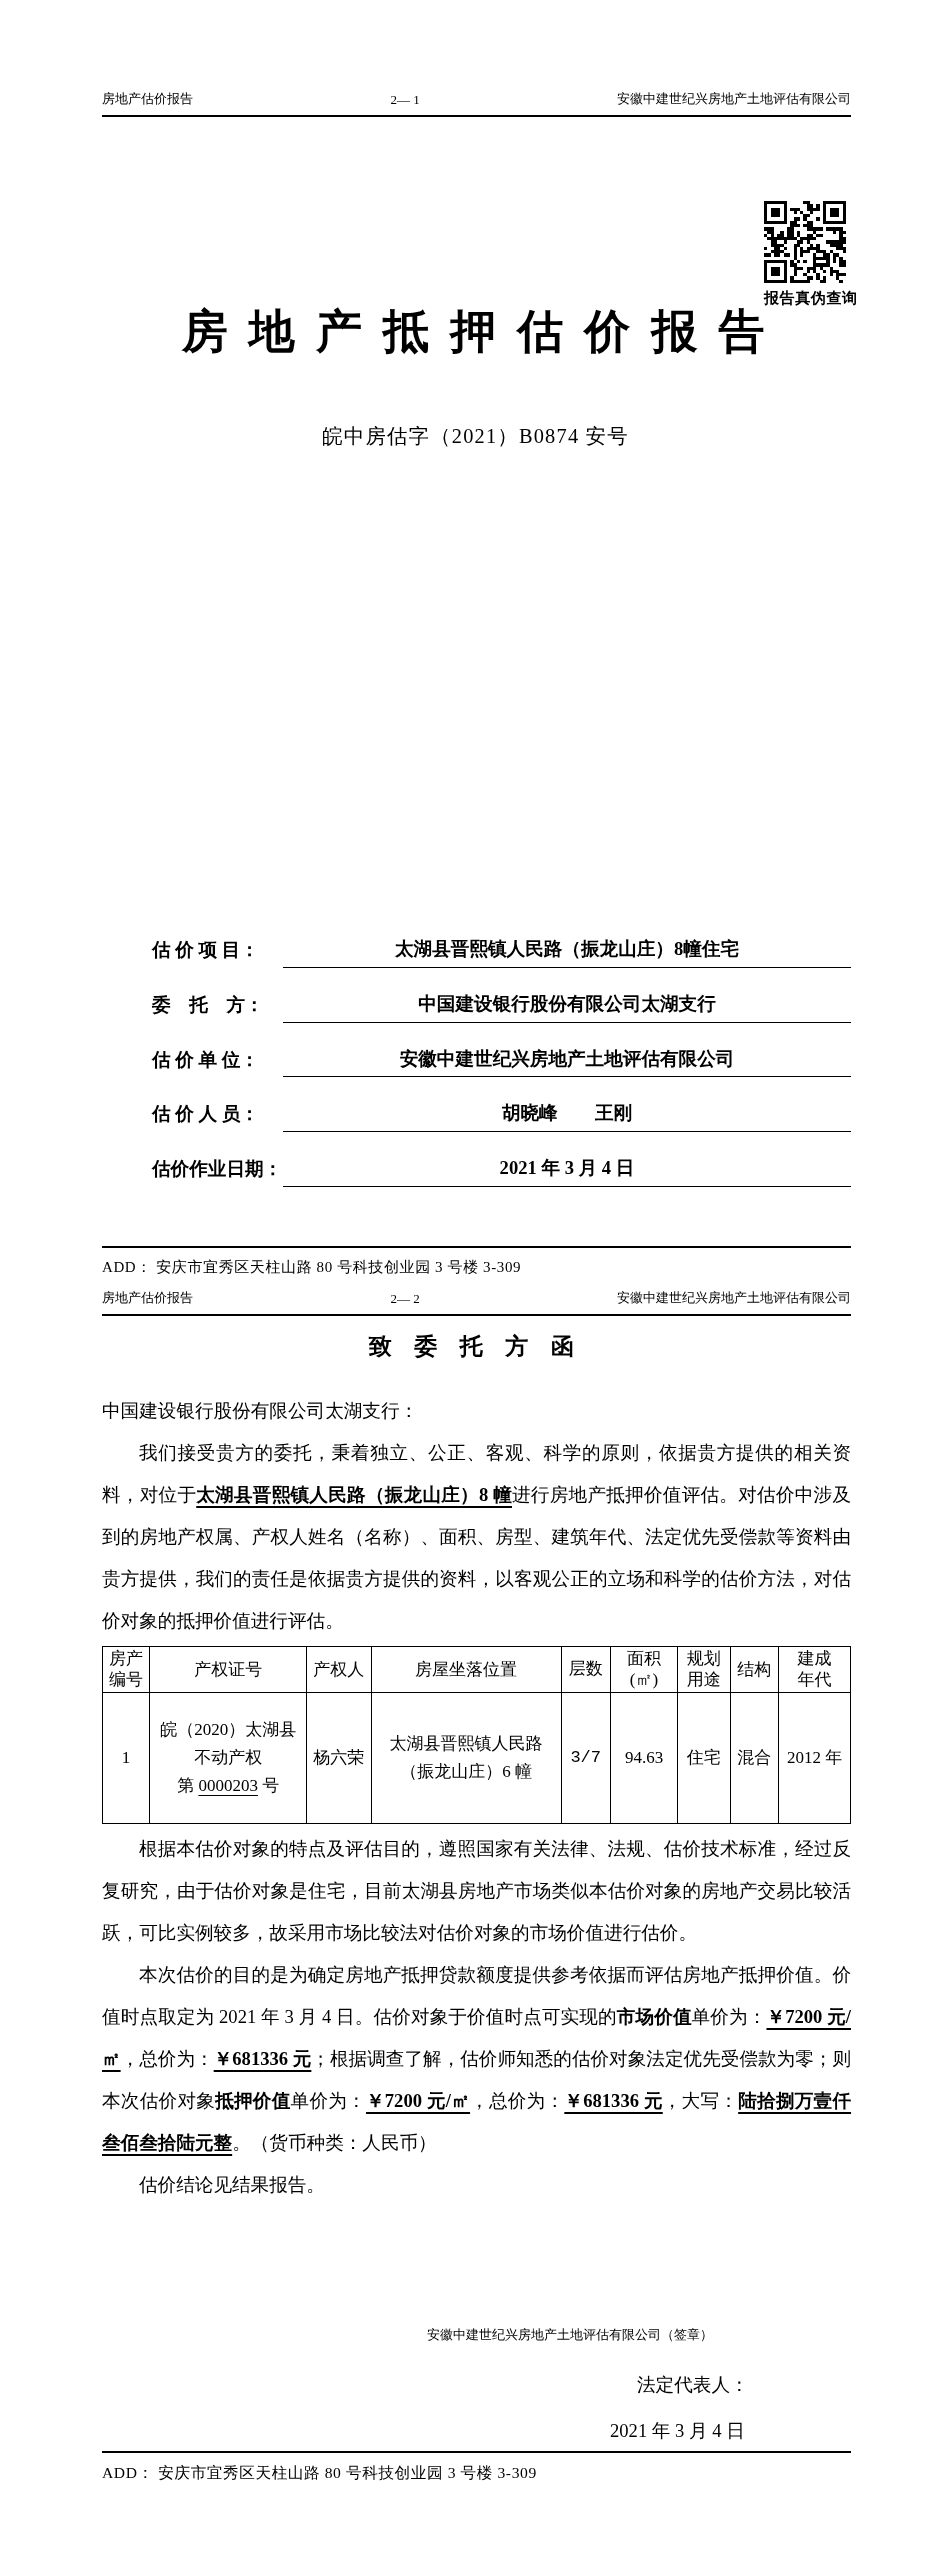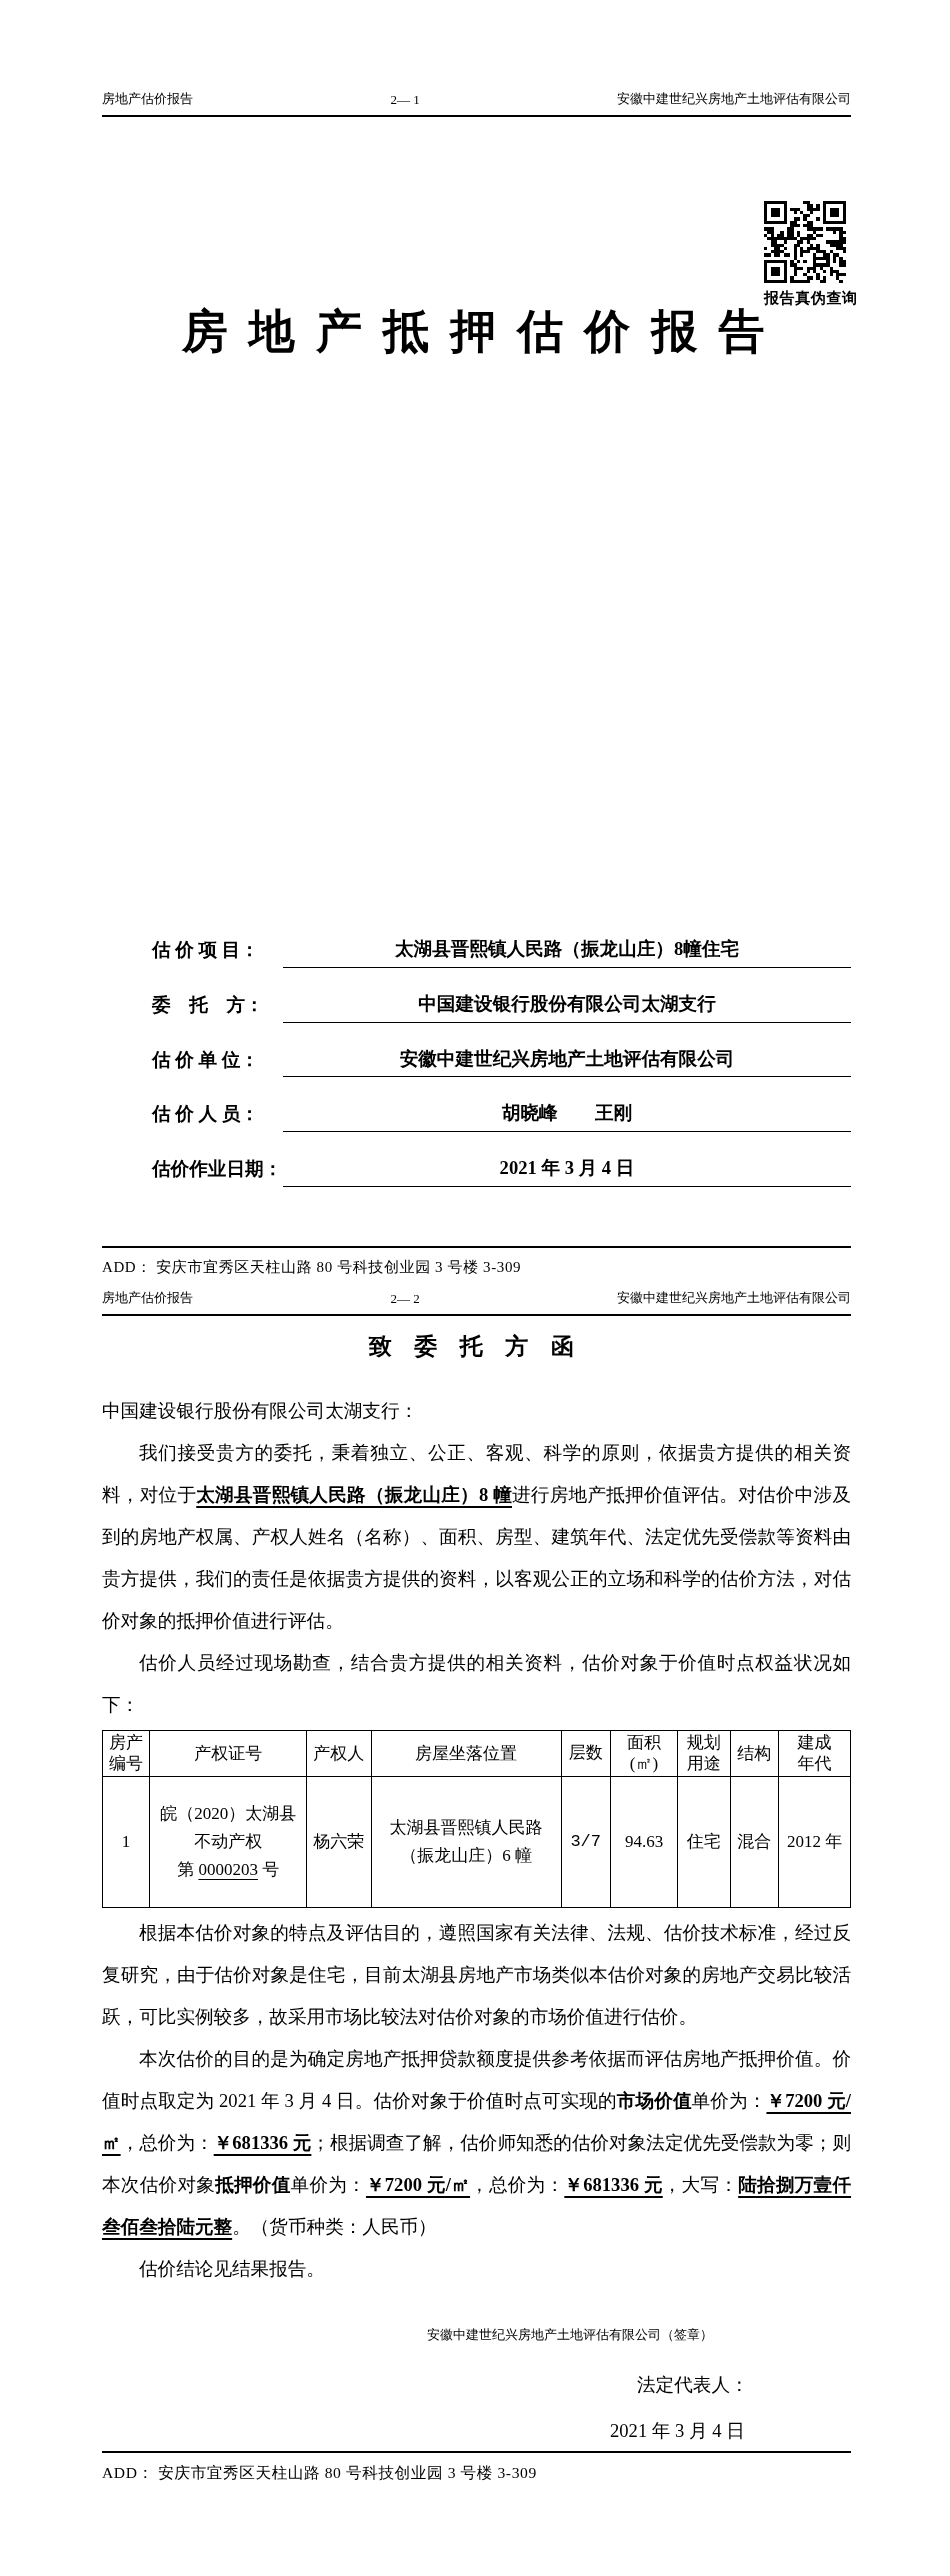--- a/index.html
+++ b/index.html
@@ -296,20 +296,21 @@
           <rect x="13" y="24" width="1" height="1" fill="#000"></rect>
           <rect x="17" y="24" width="1" height="1" fill="#000"></rect>
           <rect x="18" y="24" width="1" height="1" fill="#000"></rect>
           <rect x="23" y="24" width="1" height="1" fill="#000"></rect>
         </svg>
       </div>
     <div class="qr-cap">报告真伪查询</div>
   </div>
 
   <h1 class="doc-title">房 地 产 抵 押 估 价 报 告</h1>
+  <div class="doc-no">皖中房估字（2021）B0874 安号</div>
 
   <div class="fields">
     <div class="frow">
       <span class="flabel">估 价 项 目：</span>
       <span class="fvalue">太湖县晋熙镇人民路（振龙山庄）8幢住宅</span>
     </div>
     <div class="frow">
       <span class="flabel">委　托　方：</span>
       <span class="fvalue">中国建设银行股份有限公司太湖支行</span>
     </div>
@@ -335,21 +336,20 @@
     <span>房地产估价报告</span>
     <span>2— 2</span>
     <span>安徽中建世纪兴房地产土地评估有限公司</span>
   </div>
 
   <div class="letter-title">致 委 托 方 函</div>
 
   <div class="letter-body">
     <div class="salutation">中国建设银行股份有限公司太湖支行：</div>
     <p class="bp indent"><span>我们接受贵方的委托，秉着独立、公正、客观、科学的原则，依据贵方提供的相关资料，对位于</span><span class="b u">太湖县晋熙镇人民路（振龙山庄）8 幢</span><span>进行房地产抵押价值评估。对估价中涉及到的房地产权属、产权人姓名（名称）、面积、房型、建筑年代、法定优先受偿款等资料由贵方提供，我们的责任是依据贵方提供的资料，以客观公正的立场和科学的估价方法，对估价对象的抵押价值进行评估。</span></p>
-    <p class="bp indent"><span>估价人员经过现场勘查，结合贵方提供的相关资料，估价对象于价值时点权益状况如下：</span></p>
     <table class="ptable">
         <thead>
           <tr>
             <th>房产
 编号</th>
             <th>产权证号</th>
             <th>产权人</th>
             <th>房屋坐落位置</th>
             <th>层数</th>
             <th>面积

